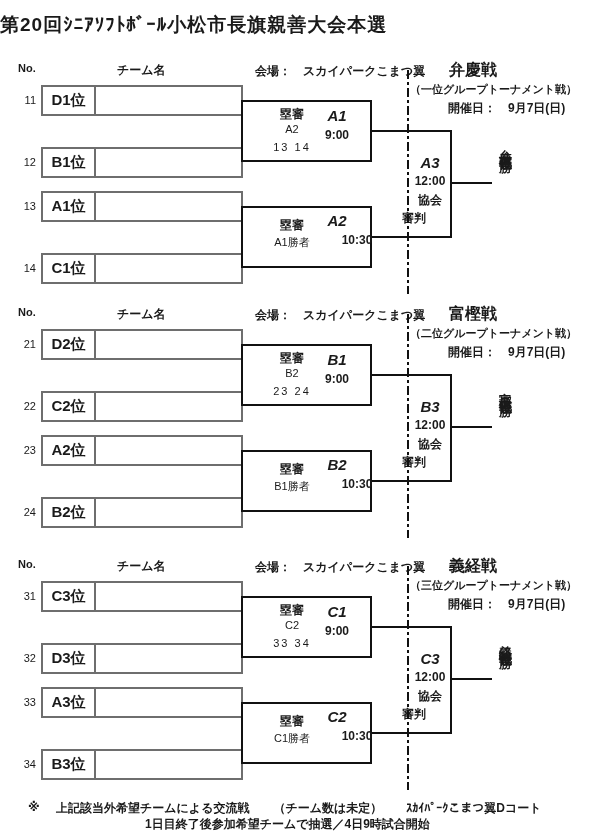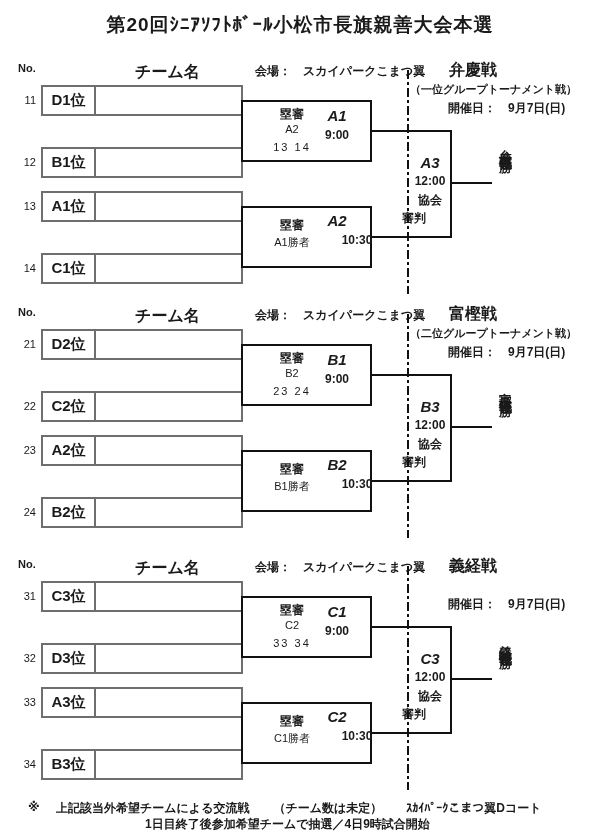--- a/index.html
+++ b/index.html
@@ -3,28 +3,28 @@
 <meta charset="utf-8">
 <style>
   html,body{margin:0;padding:0;background:#ffffff;}
   body{
     width:600px;height:838px;position:relative;overflow:hidden;
     font-family:"Liberation Sans","DejaVu Sans",sans-serif;
     color:#1a1a1a;
   }
   .abs{position:absolute;}
   .page-title{
-    top:12px;left:0;width:600px;text-align:center;
+    top:12px;left:0;width:600px;
     font-size:19px;font-weight:bold;letter-spacing:1px;white-space:nowrap;
   }
   
   .bracket{position:absolute;left:0;width:580px;height:244px;}
   .b1{top:62px;} .b2{top:306px;} .b3{top:558px;}
   .h-no{left:18px;top:0;font-size:11px;font-weight:bold;}
-  .h-team{left:135px;top:0;font-size:16px;font-weight:bold;}
+  .h-team{left:117px;top:0;font-size:12px;font-weight:bold;}
   .h-venue{left:255px;top:1px;font-size:12px;font-weight:bold;white-space:nowrap;}
   .h-battle{left:428px;top:-2px;width:90px;text-align:center;font-size:16px;font-weight:bold;white-space:nowrap;}
   .h-sub{left:410px;top:20px;font-size:11px;font-weight:bold;white-space:nowrap;}
   .h-date{left:448px;top:38px;font-size:12px;font-weight:bold;white-space:nowrap;}
   
   .team-row{position:absolute;left:0;height:31px;}
   .tr0{top:23px;} .tr1{top:85px;} .tr2{top:129px;} .tr3{top:191px;}
   .row-no{position:absolute;left:14px;top:9px;width:22px;text-align:right;font-size:11px;}
   .team-box{
     position:absolute;left:41px;top:0;width:198px;height:27px;
@@ -197,20 +197,21 @@
   <span class="fin-ref2">審判</span>
   <div class="champion">富樫戦優勝</div>
   <div class="dashdot"></div>
 </section>
 
 <section class="bracket b3">
   <span class="abs h-no">No.</span>
   <span class="abs h-team">チーム名</span>
   <span class="abs h-venue">会場：　スカイパークこまつ翼</span>
   <span class="abs h-battle">義経戦</span>
+  <span class="abs h-sub">（三位グループトーナメント戦）</span>
   <span class="abs h-date">開催日：　9月7日(日)</span>
 
   <div class="team-row tr0">
     <span class="row-no">31</span>
     <div class="team-box">
       <div class="seed-cell">C3位</div>
       <div class="name-cell"></div>
     </div>
   </div>
   <div class="team-row tr1">

